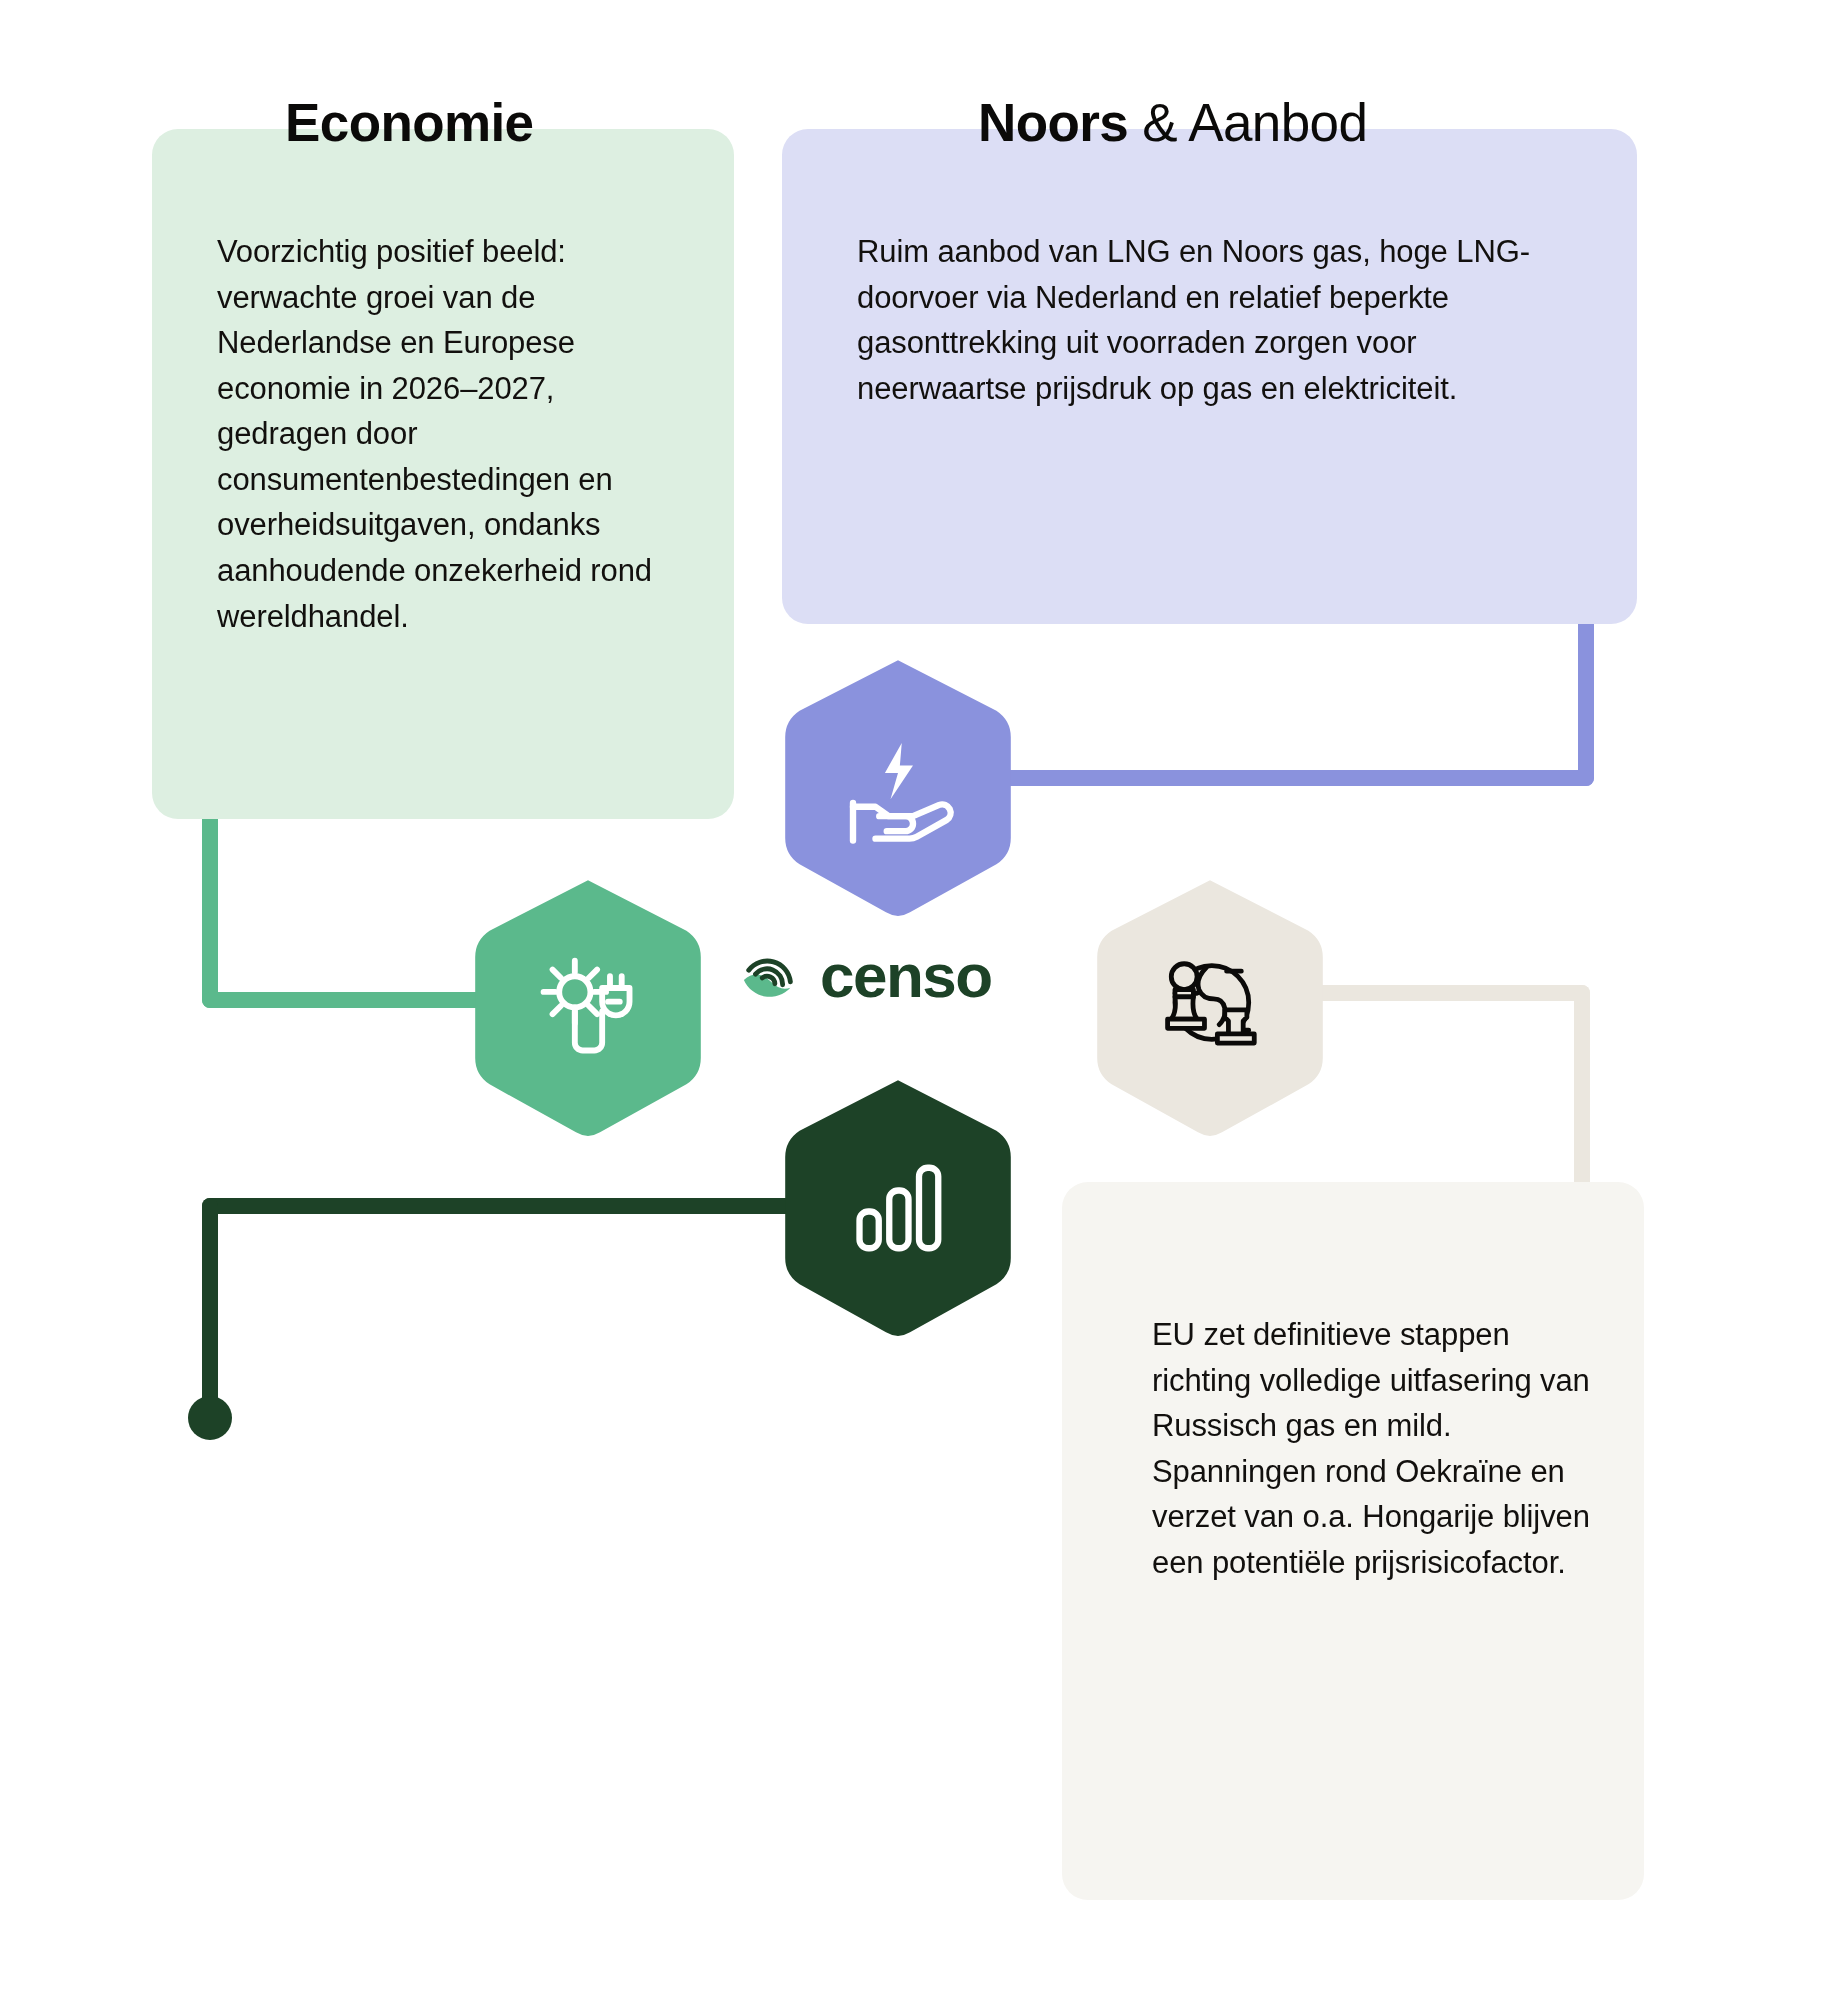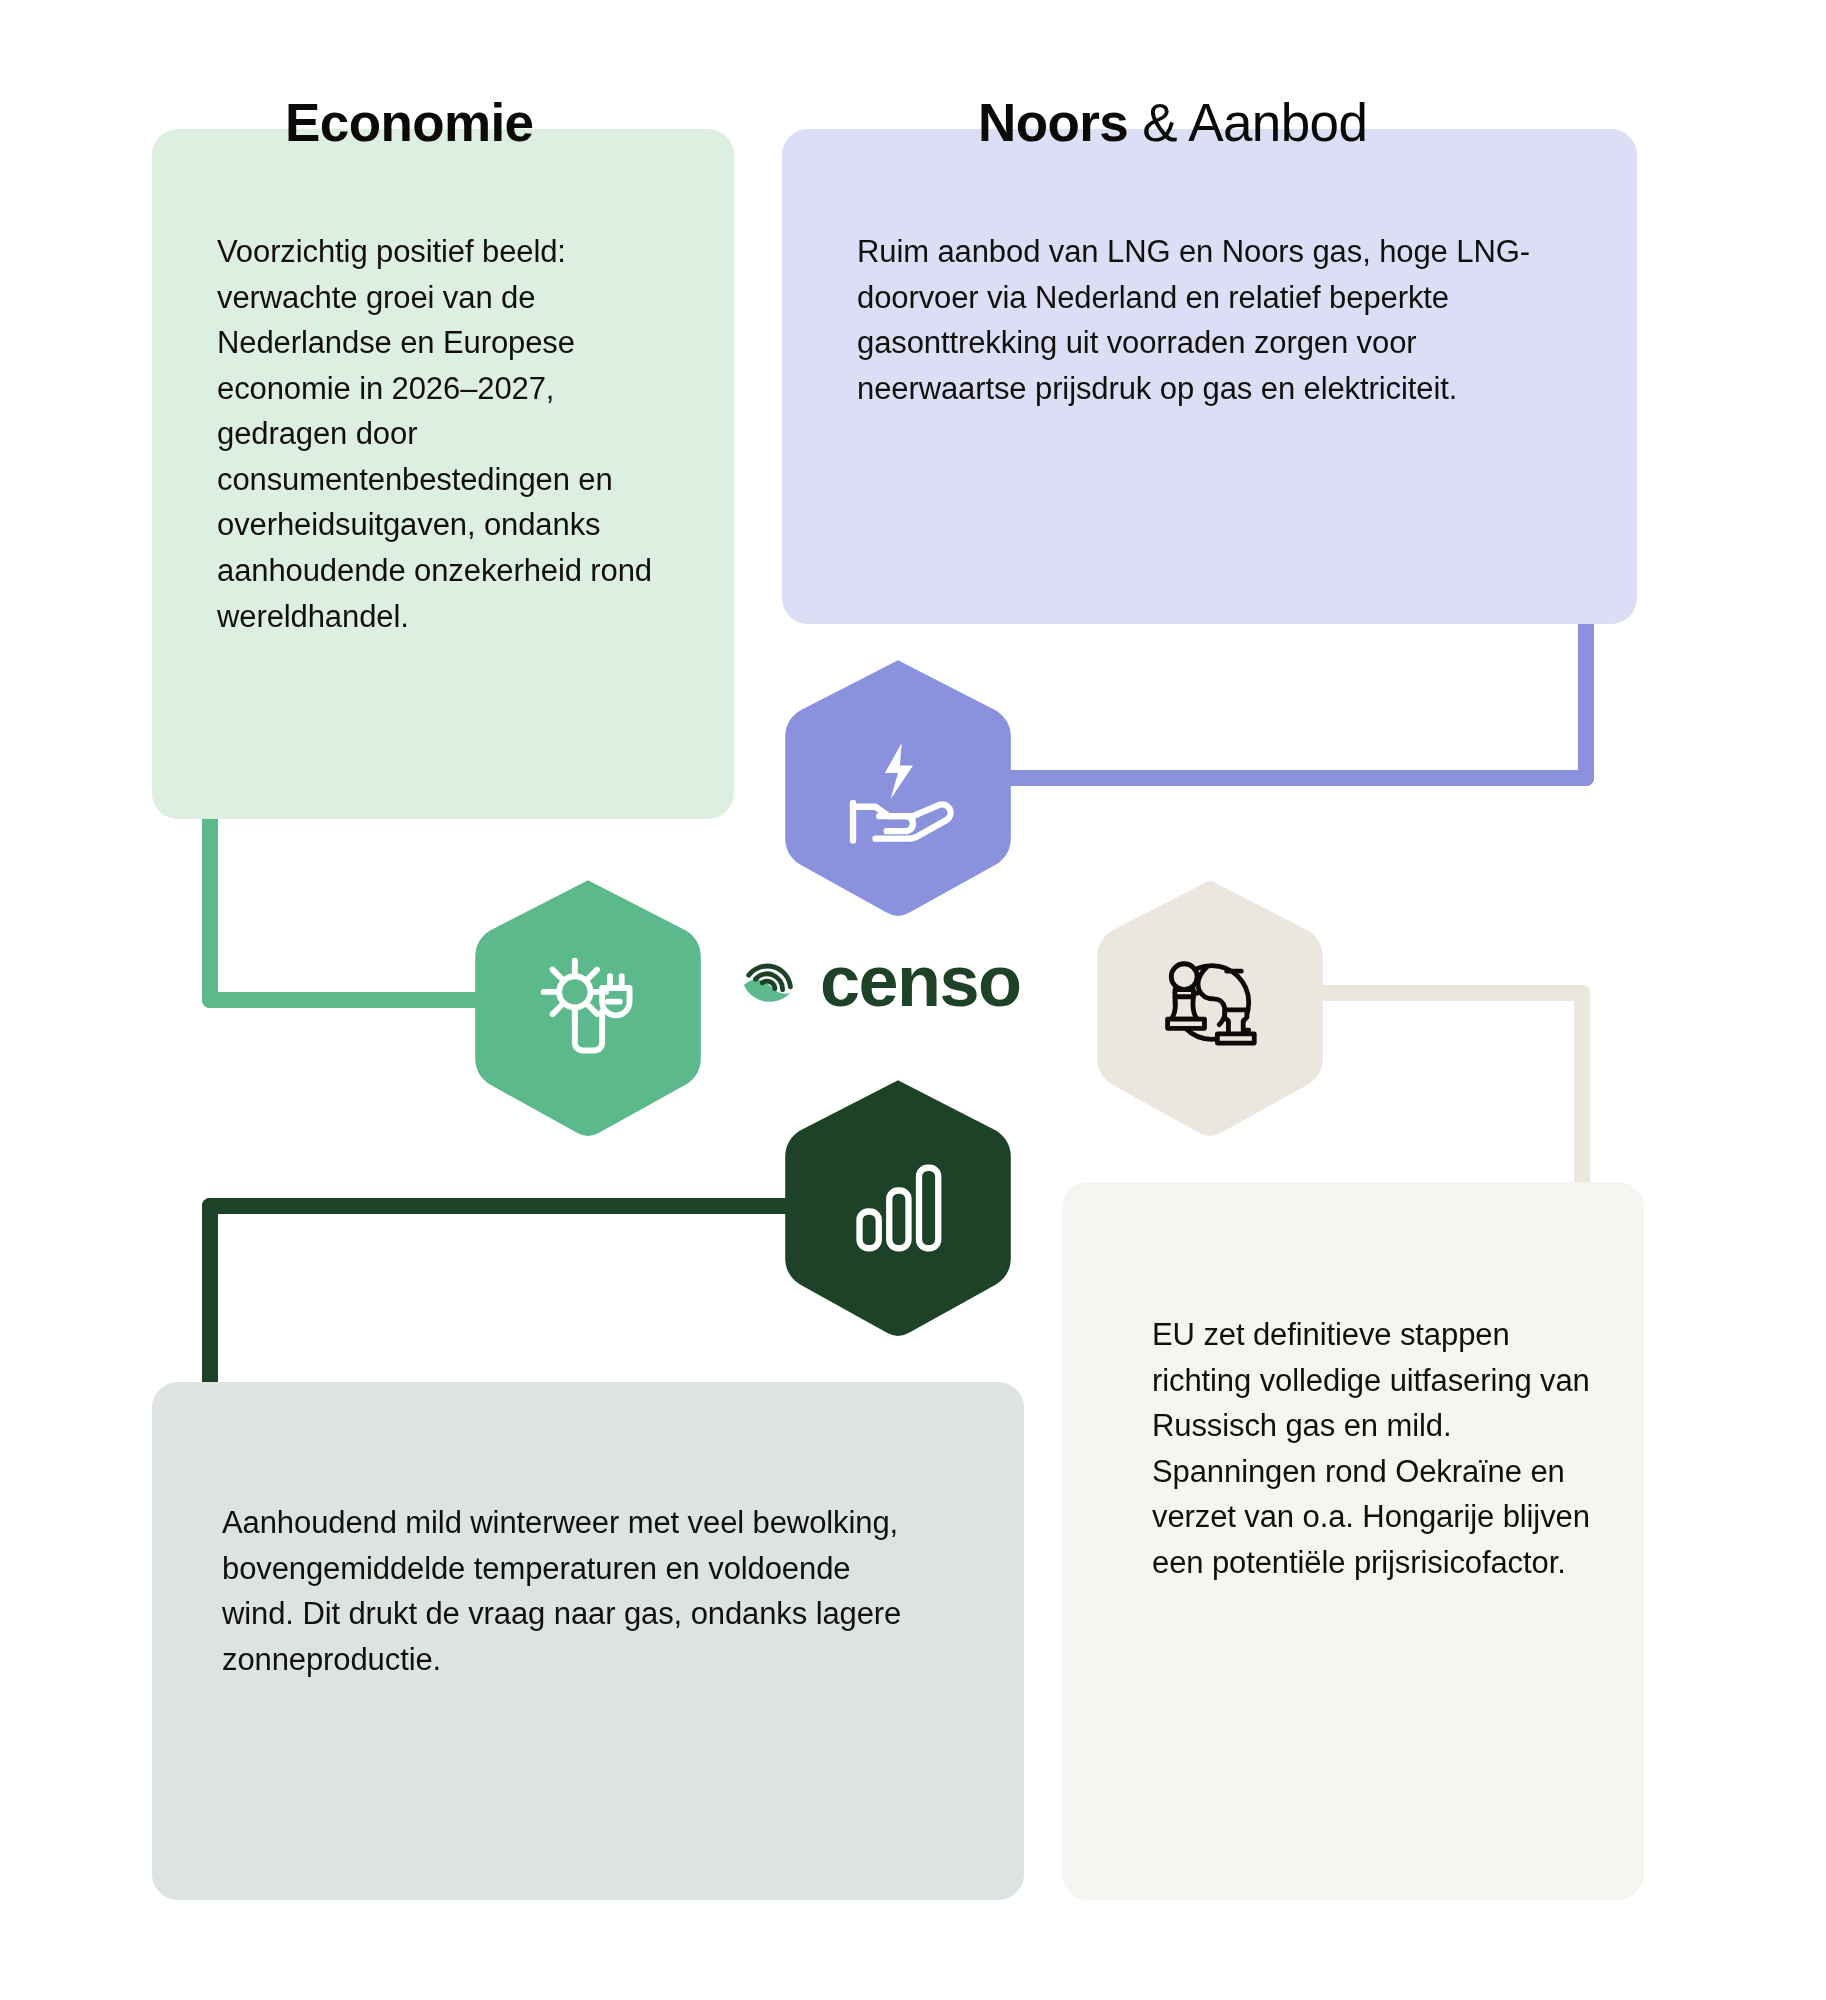--- a/index.html
+++ b/index.html
@@ -136,21 +136,21 @@
   
   #logo {
     position: absolute;
     left: 740px; top: 945px;
     display: flex;
     align-items: center;
     gap: 18px;
   }
   #logo .mark { width: 62px; height: 62px; }
   #logo .word {
-    font-size: 72px;
+    font-size: 62px;
     font-weight: 700;
     color: #1d4227;
     letter-spacing: -1.5px;
     line-height: 1;
   }
 </style>
 </head>
 <body>
 
 <div id="stage">
@@ -182,25 +182,20 @@
       <b>Ruim aanbod</b><span> van LNG en Noors gas, hoge LNG-doorvoer via Nederland en relatief beperkte gasonttrekking uit voorraden zorgen voor neerwaartse prijsdruk op gas en elektriciteit.</span>
     </div>
   </div>
 
   <div class="card" id="card-geo">
     <div class="body">
       <span>EU zet definitieve stappen richting volledige </span><b>uitfasering van Russisch gas en mild</b><span>. Spanningen rond Oekraïne en verzet van o.a. Hongarije blijven een potentiële prijsrisicofactor.</span>
     </div>
   </div>
 
-  <div class="card" id="card-weer">
-    <div class="body">
-      <span>Aanhoudend </span><b>mild winterweer</b><span> met veel bewolking, bovengemiddelde temperaturen en voldoende wind. Dit drukt de vraag naar gas, ondanks lagere zonneproductie.</span>
-    </div>
-  </div>
 
   <div class="title" id="title-economie">
     <span class="strong">Economie</span><span class="light"></span>
   </div>
 
   <div class="title" id="title-vraag">
     <span class="strong">Noors</span><span class="light"> &amp; Aanbod</span>
   </div>
 
 

